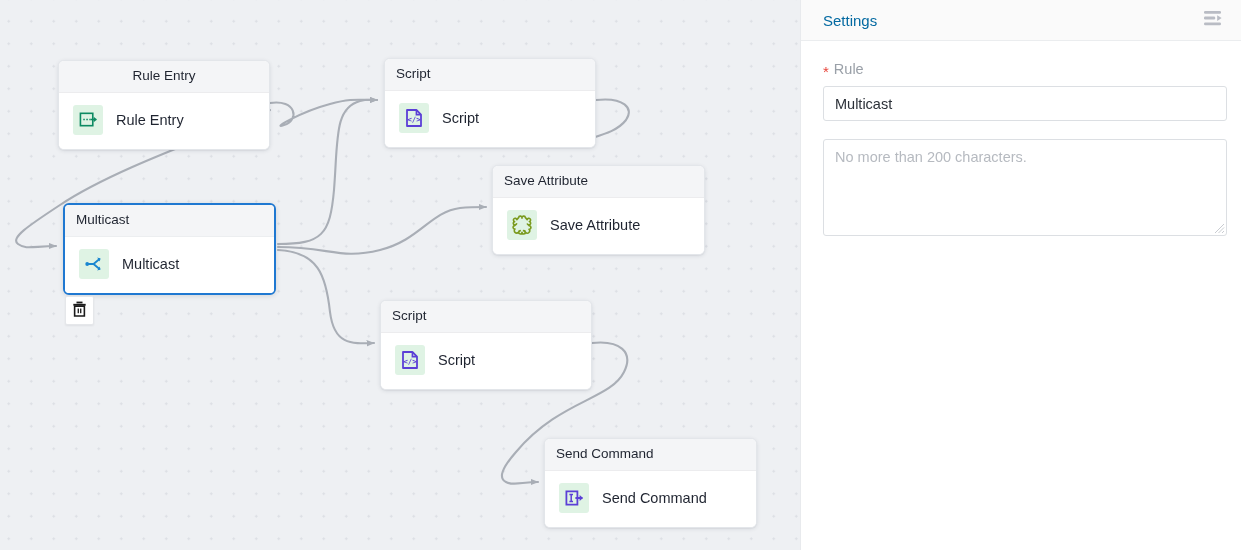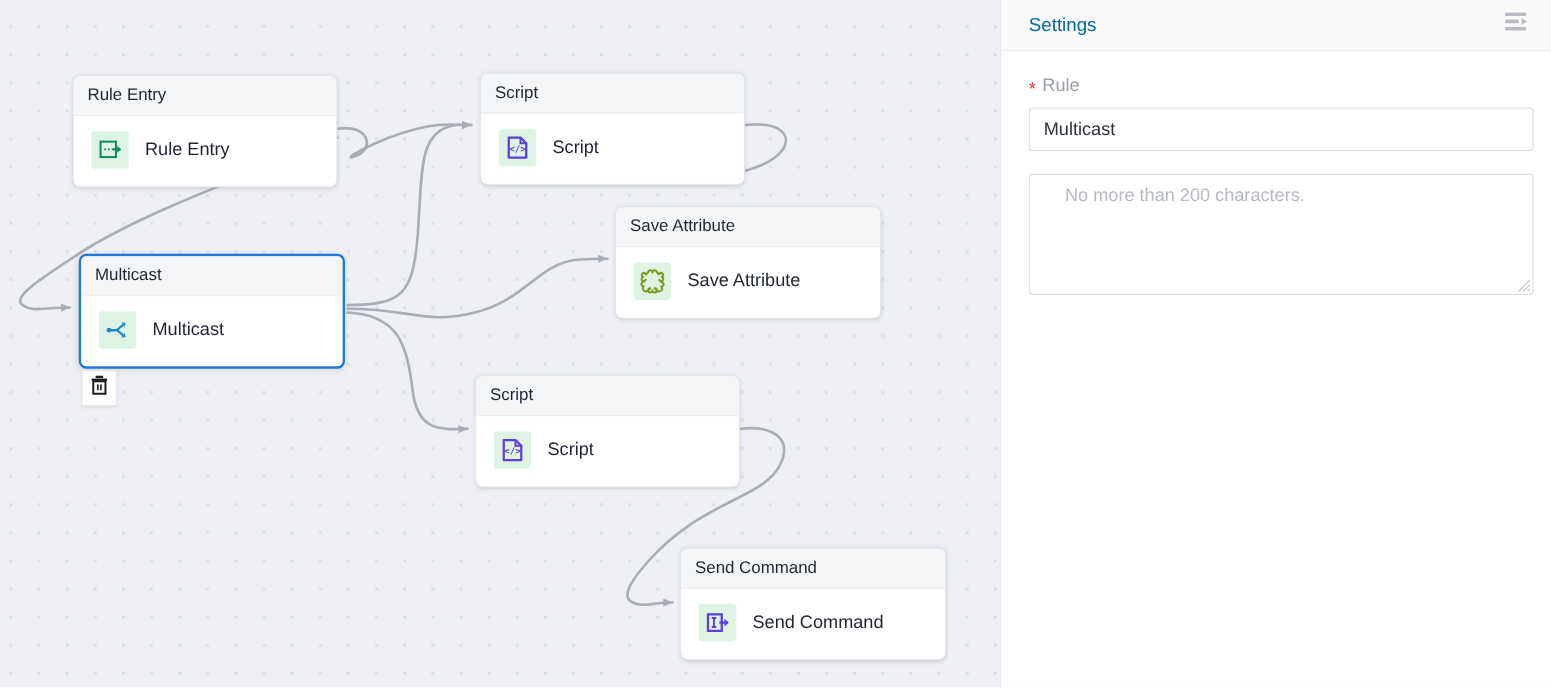--- a/index.html
+++ b/index.html
@@ -116,21 +116,21 @@
     background: #fff;
     outline: none;
   }
   .text-input::placeholder { color: #b6bac0; }
   .field-spacer { height: 14px; }
   .textarea-wrap { position: relative; width: 404px; }
   .textarea {
     width: 404px; height: 97px;
     border: 1px solid #dcdfe3;
     border-radius: 3px;
-    padding: 9px 28px;
+    padding: 9px 11px;
     font-size: 14.5px;
     color: #ef4444;
     font-family: "Liberation Sans", sans-serif;
     background: #fff;
     resize: none;
     outline: none;
     display: block;
   }
   .textarea::placeholder { color: #b6bac0; }
   .resize-grip {
@@ -162,21 +162,21 @@
         <path d="M278,247 C330,247 340,260 380,250 C420,240 430,212 460,208 C470,207 476,207 486,207" marker-end="url(#arw)"></path>
 
         <path d="M278,250 C318,252 326,275 330,312 C334,344 350,344 374,343" marker-end="url(#arw)"></path>
 
         <path d="M596,100 C624,97 634,108 626,120 C616,133 596,136 586,140"></path>
 
         <path d="M592,343 C620,340 634,352 624,372 C610,400 560,400 516,452 C502,468 498,478 506,482 C514,486 522,482 538,482" marker-end="url(#arw)"></path>
       </g>
     </svg>
 
-    <div class="node" style="left:58px; top:60px; width:212px;">
+    <div class="node" style="left:58px; top:60px; width:212px;text-align:center;">
       <div class="node-header">Rule Entry</div>
       <div class="node-body">
         <span class="node-icon">
           <svg width="19" height="19" viewBox="0 0 20 20">
             <rect x="1.5" y="3.5" width="13" height="13" fill="none" stroke="#0d8a62" stroke-width="1.7"></rect>
             <line x1="4.5" y1="10" x2="12" y2="10" stroke="#0d8a62" stroke-width="1.6" stroke-dasharray="1.6 1.6"></line>
             <path d="M12,10 L18.2,10" stroke="#0d8a62" stroke-width="1.7"></path>
             <path d="M15.5,7.2 L18.8,10 L15.5,12.8 z" fill="#0d8a62"></path>
           </svg>
         </span>

